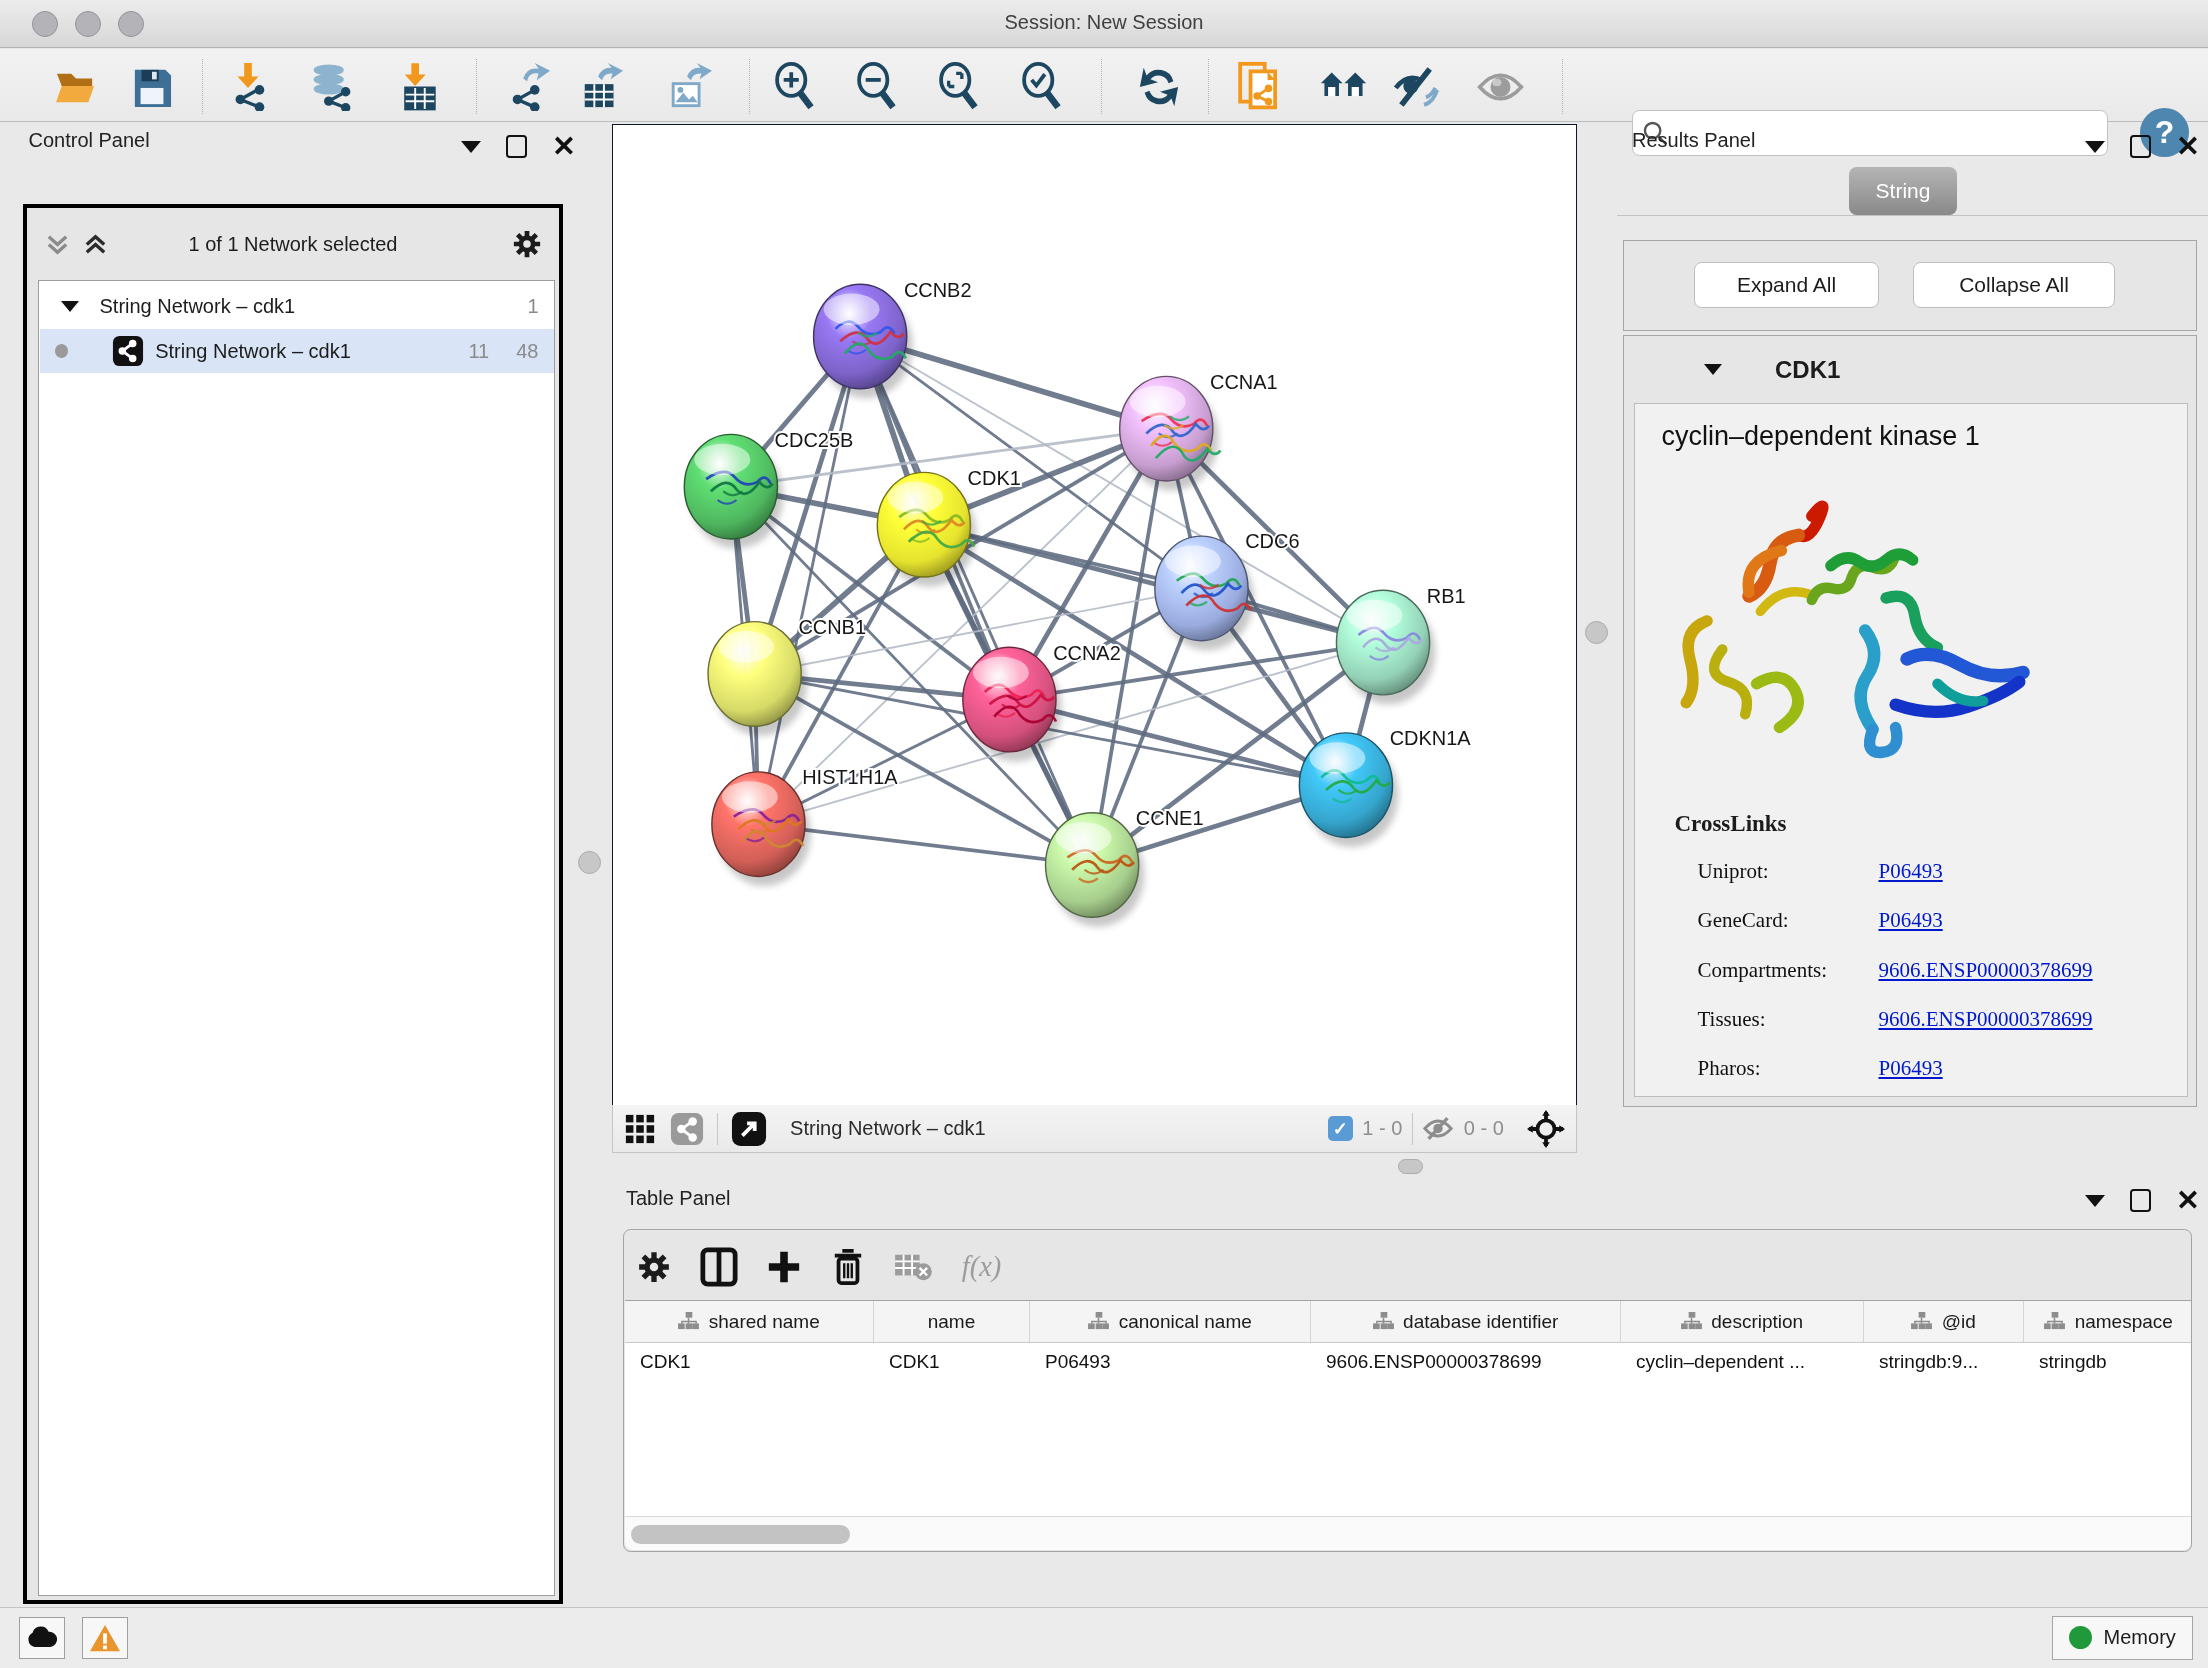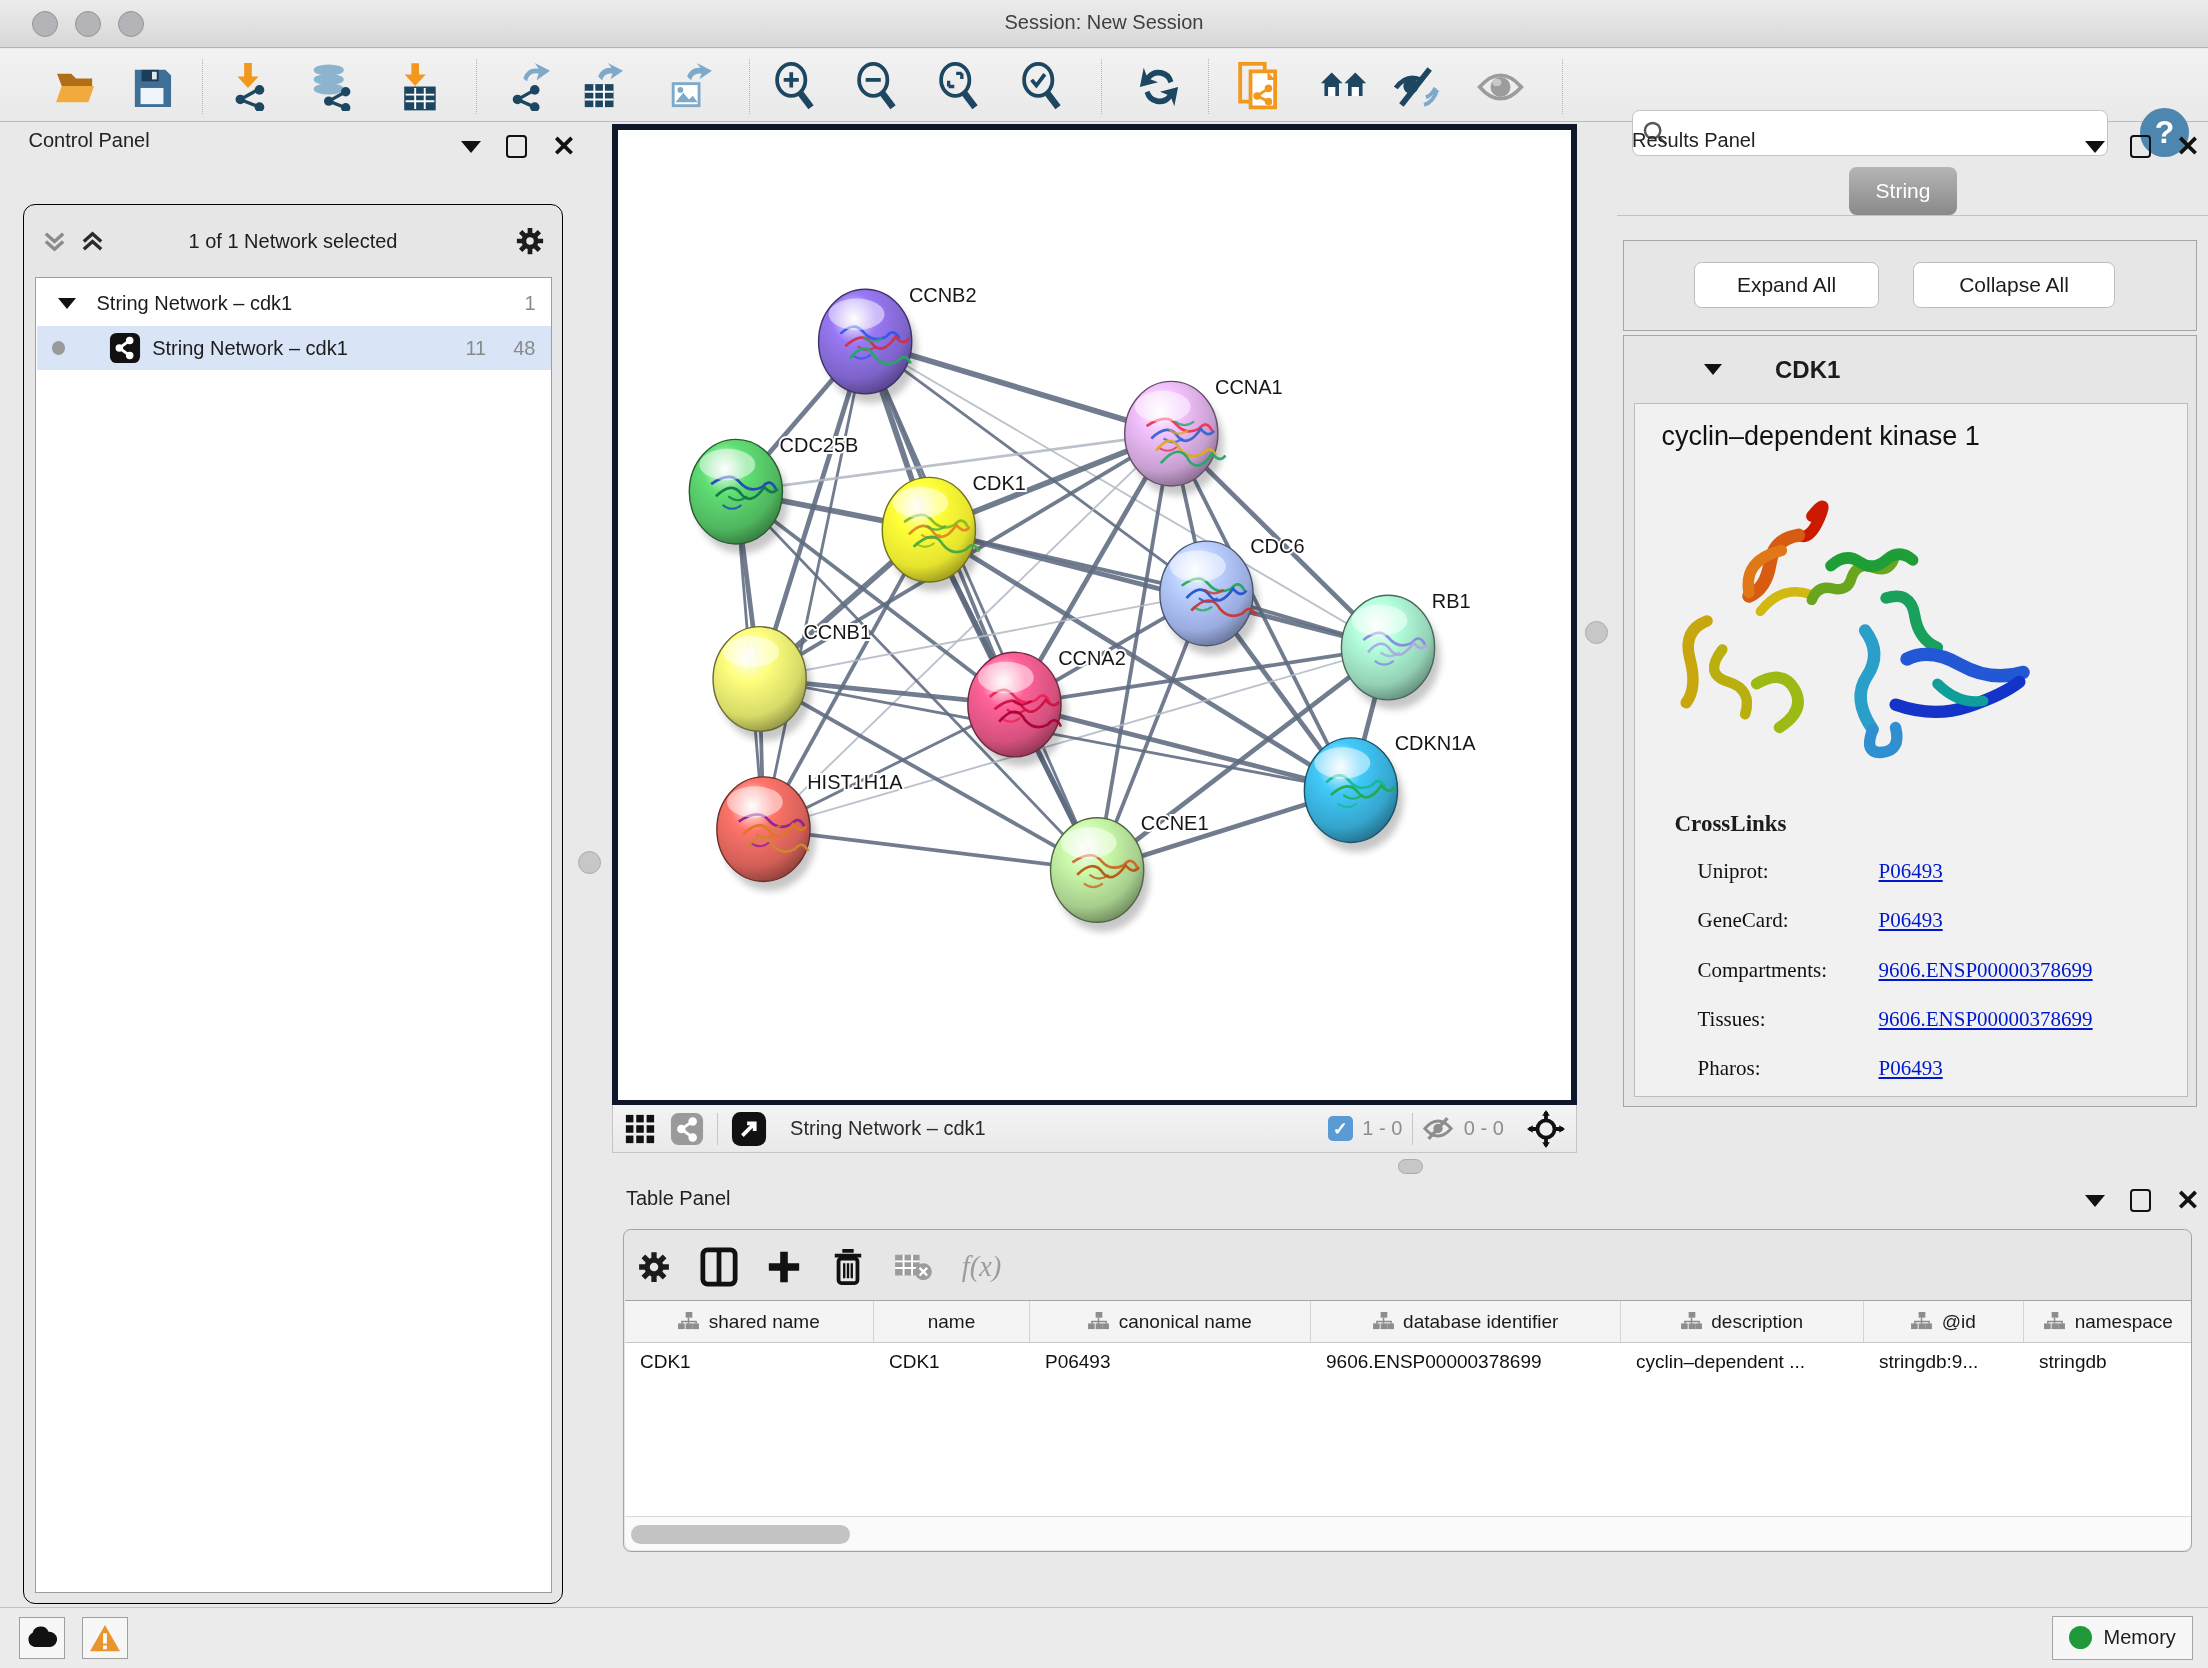--- a/index.html
+++ b/index.html
@@ -37,33 +37,33 @@
   .graytab { background:linear-gradient(#b5b5b5,#898989); color:#fff; }
   .whitetab { background:#fff; color:#111; }
 
   
   .cp-tabs { position:absolute; left:68px; top:160px; display:flex; }
   .cp-tab { height:45px; border:1px solid #c9c9c9; border-bottom:none; font-size:20px;
     display:flex; align-items:center; justify-content:center; cursor:pointer; }
   .cp-tab:first-child { border-top-left-radius:7.6px; border-bottom-left-radius:1.9px; }
   .cp-tab:last-child { border-top-right-radius:7.6px; }
   .cp-box { position:absolute; left:23px; top:204px; width:540px; height:1400px;
-    background:#e6e6e6; border:1px solid #000000; border-radius:12px; }
+    background:#e6e6e6; border:4px solid #000000; border-radius:0; }
   .cp-sub { position:absolute; left:0; top:0; width:100%; height:72px; display:flex; align-items:center; }
   .cp-sub .lbl { position:absolute; left:0; right:0; text-align:center; font-size:20px; color:#1d1d1d; }
   .cp-list { position:absolute; left:10.5px; top:72px; width:517px; height:1316px; background:#fff; border:1px solid #9d9d9d; }
   .tree-row { position:absolute; left:1px; width:514px; height:44px; display:flex; align-items:center; font-size:20px; cursor:pointer; }
   .tree-row.sel { background:#d9e5f7; }
   .tree-num { color:#8a8a8a; font-size:20px; }
   .caret { width:0; height:0; border-left:9.5px solid transparent; border-right:9.5px solid transparent; border-top:11.4px solid #111; }
   .dot { width:13.3px; height:13.3px; border-radius:50%; background:#9a9a9a; }
 
   
   .canvas { position:absolute; left:612px; top:124px; width:965px; height:982px;
-    background:#fff; border:6px solid #0f172a; }
+    background:#fff; border:1px solid #0f172a; }
   .net-toolbar { position:absolute; left:612px; top:1105px; width:965px; height:48px;
     background:linear-gradient(#f4f4f4,#e9e9e9); border:1px solid #c4c4c4; border-top:none;
     display:flex; align-items:center; padding:0 11.4px; gap:13.3px; }
   .ntb-sep { height:32px; border-left:1px solid #c6c6c6; }
   .ntb-text { font-size:20px; color:#2a2a2a; margin-left:9.5px; }
   .ntb-right { margin-left:auto; display:flex; align-items:center; gap:9.5px; }
   .ntb-count { font-size:20px; color:#8d8d8d; }
   .chk { width:25px; height:25px; background:#5b9bd5; border-radius:4.8px; color:#fff; font-size:18px;
     display:flex; align-items:center; justify-content:center; font-weight:bold; cursor:pointer; }
 

